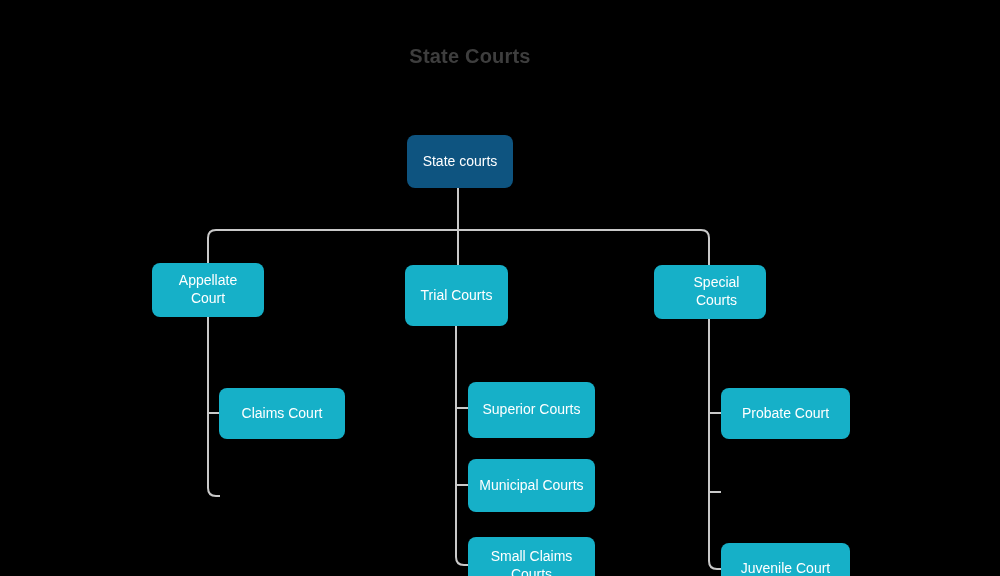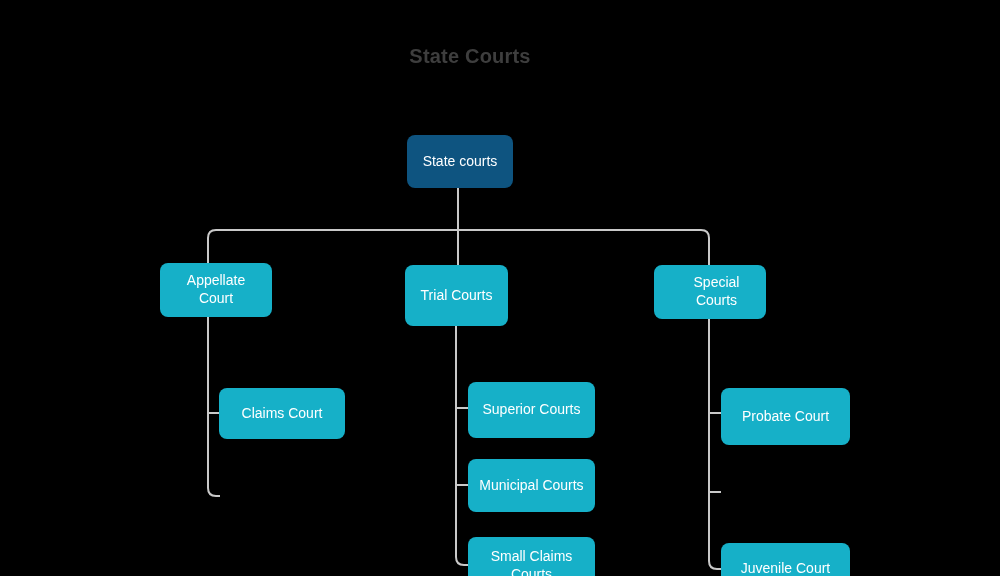--- a/index.html
+++ b/index.html
@@ -64,21 +64,21 @@
 
     <path class="conn" d="M709 287 V529 Q709 537 717 537 H721"></path>
     <path class="conn" d="M709 381 H721"></path>
     <path class="conn" d="M709 460 H721"></path>
   </svg>
 
   <div class="node node--root one" style="left:407px; top:103px; width:106px; height:53px;">
     <span>State courts</span>
   </div>
 
-  <div class="node" style="left:160px; top:231px; width:112px; height:54px;">
+  <div class="node" style="left:152px; top:231px; width:112px; height:54px;">
     <span style="max-width:80px;">Appellate Court</span>
   </div>
 
   <div class="node one" style="left:405px; top:233px; width:103px; height:61px;">
     <span>Trial Courts</span>
   </div>
 
   <div class="node" style="left:654px; top:233px; width:112px; height:54px;padding-left:21px;">
     <span style="max-width:68px;">Special Courts</span>
   </div>
@@ -93,21 +93,21 @@
   </div>
 
   <div class="node one" style="left:468px; top:427px; width:127px; height:53px;">
     <span>Municipal Courts</span>
   </div>
 
   <div class="node" style="left:468px; top:505px; width:127px; height:57px;">
     <span style="max-width:100px;">Small Claims Courts</span>
   </div>
 
-  <div class="node one" style="left:721px; top:356px; width:129px; height:57px;">
+  <div class="node one" style="left:721px; top:356px; width:129px; height:51px;">
     <span>Probate Court</span>
   </div>
 
 
   <div class="node one" style="left:721px; top:511px; width:129px; height:52px;">
     <span>Juvenile Court</span>
   </div>
 
 </div>
 

